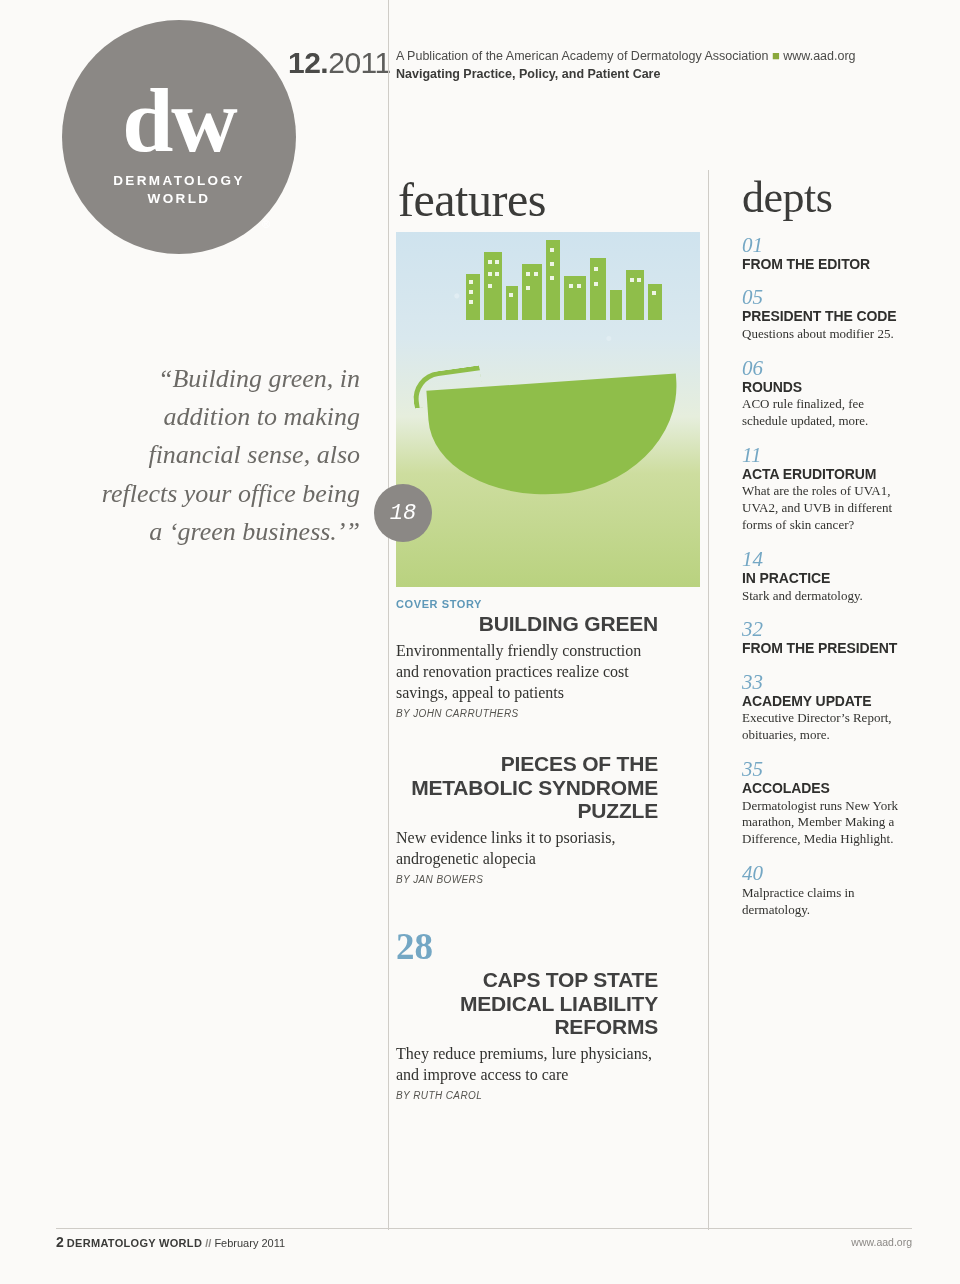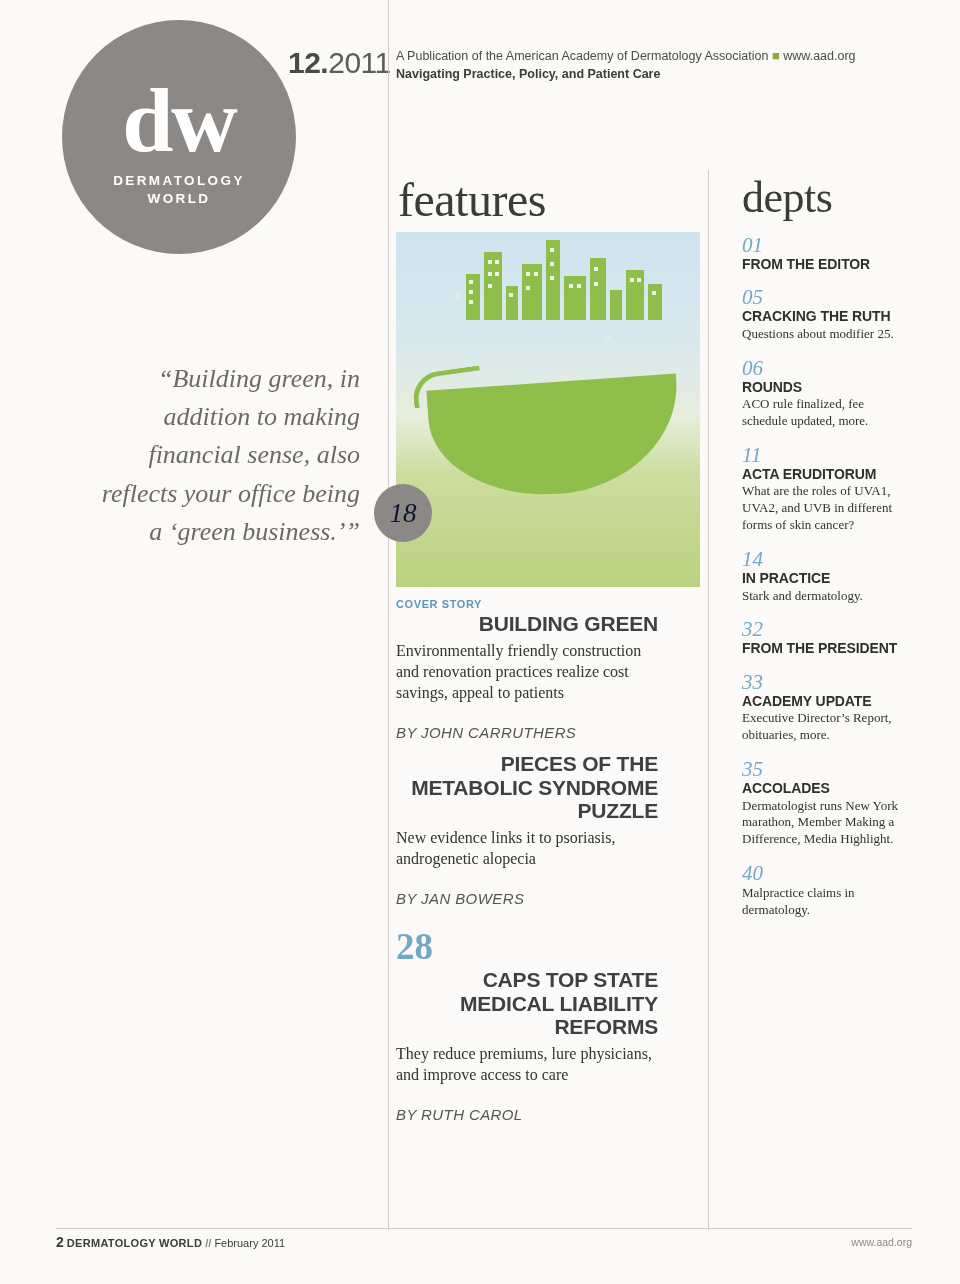--- a/index.html
+++ b/index.html
@@ -152,24 +152,24 @@
     width: 4px; height: 4px;
     background: rgba(255,255,255,.85);
   }
 
   .badge-18 {
     position: absolute;
     left: 374px; top: 484px;
     width: 58px; height: 58px;
     border-radius: 50%;
     background: #8b8885;
-    color: #0f172a;
-    font-family: Liberation Serif, serif;
+    color: #ffffff;
+    font-family: Liberation Mono, monospace;
     font-style: italic;
-    font-size: 27px;
+    font-size: 22px;
     display: flex;
     align-items: center;
     justify-content: center;
   }
 
   .kicker {
     font-family: "Liberation Sans", sans-serif;
     font-size: 11px;
     font-weight: bold;
     letter-spacing: 0.6px;
@@ -188,24 +188,24 @@
   }
   .feat-desc {
     font-family: "Liberation Serif", serif;
     font-size: 16px;
     line-height: 1.32;
     color: #32322f;
   }
   .byline {
     font-family: "Liberation Sans", sans-serif;
     font-style: italic;
-    font-size: 15px;
+    font-size: 10px;
     letter-spacing: 0.4px;
     color: #55544f;
-    margin-top: 21px;
+    margin-top: 5px;
   }
   .feat-num {
     font-family: "Liberation Serif", serif;
     font-size: 37px;
     font-weight: bold;
     color: #74a7c4;
     line-height: 1;
     margin-bottom: 3px;
   }
   .feature {
@@ -386,21 +386,21 @@
 <div class="depts-head">depts</div>
 
 <div class="depts-list">
   <div class="dept">
     <div class="dept-num">01</div>
     <div class="dept-title">FROM THE EDITOR</div>
     <div class="dept-desc"></div>
   </div>
   <div class="dept">
     <div class="dept-num">05</div>
-    <div class="dept-title">CRACKING THE RUTH</div>
+    <div class="dept-title">PRESIDENT THE CODE</div>
     <div class="dept-desc">Questions about modifier 25.</div>
   </div>
   <div class="dept">
     <div class="dept-num">06</div>
     <div class="dept-title">ROUNDS</div>
     <div class="dept-desc">ACO rule finalized, fee schedule updated, more.</div>
   </div>
   <div class="dept">
     <div class="dept-num">11</div>
     <div class="dept-title">ACTA ERUDITORUM</div>

